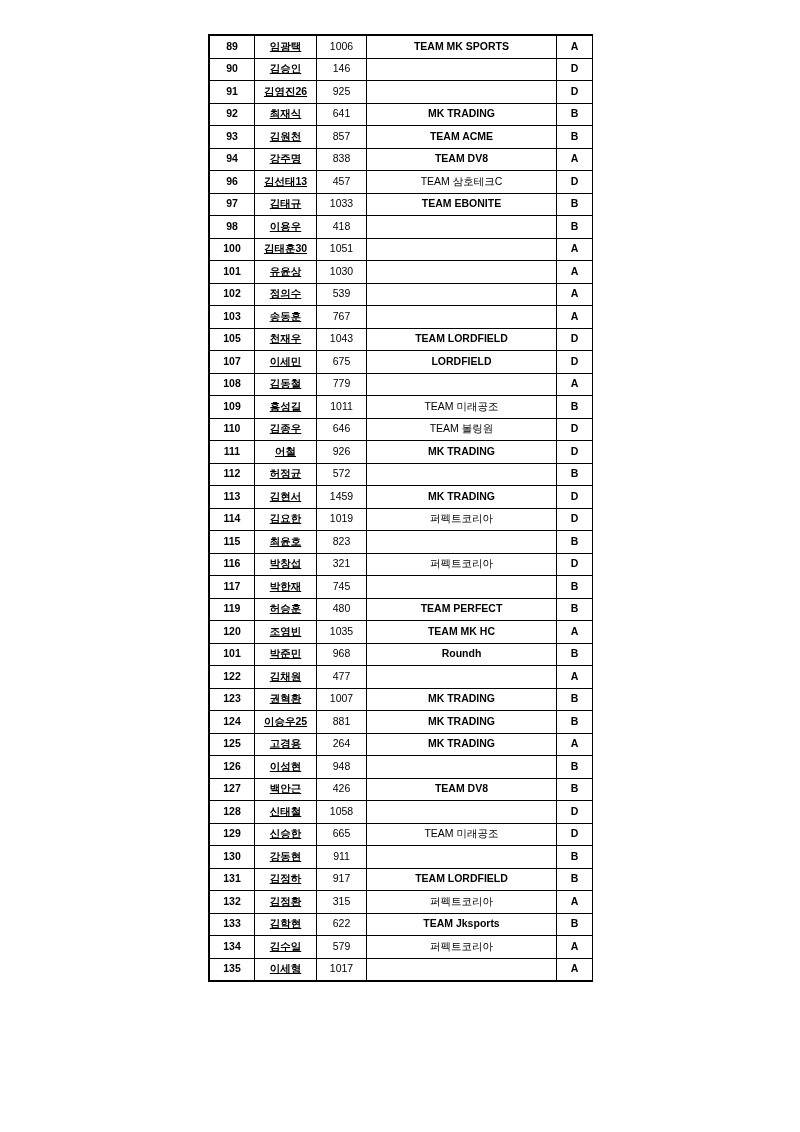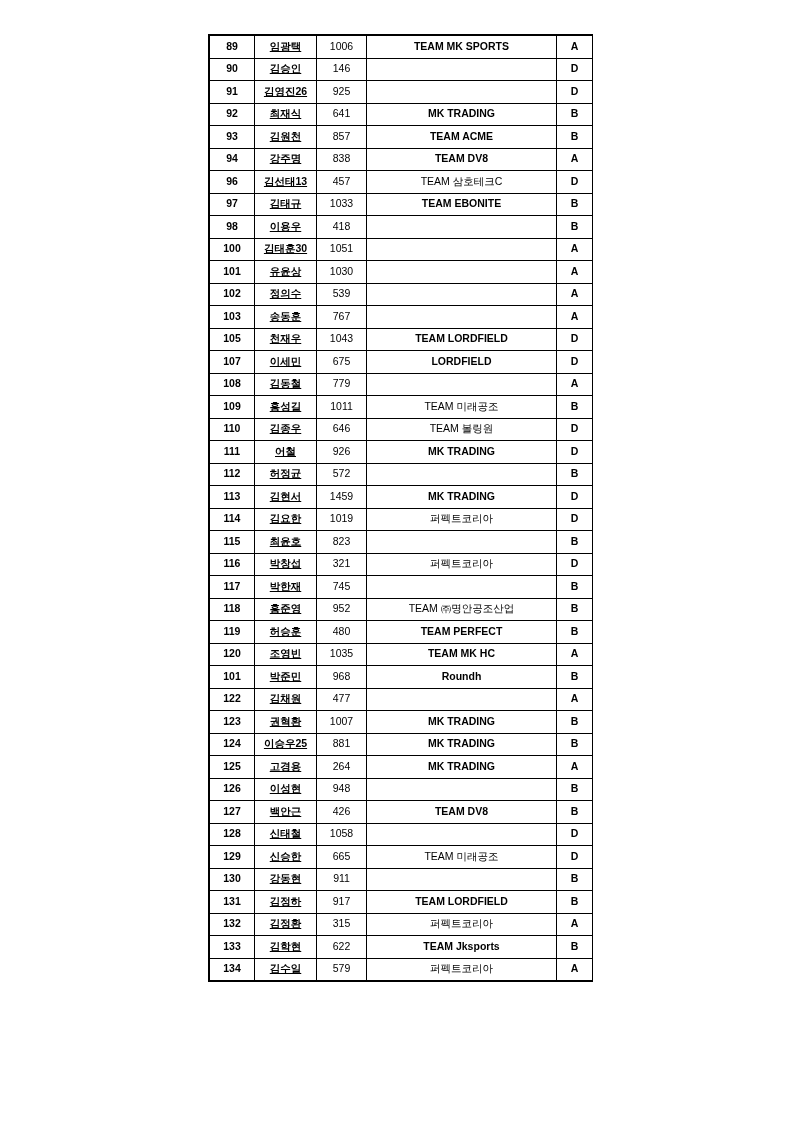--- a/index.html
+++ b/index.html
@@ -257,27 +257,20 @@
             <td class="c-grade">D</td>
           </tr>
           <tr>
             <td class="c-no">117</td>
             <td class="c-name">박한재</td>
             <td class="c-id">745</td>
             <td class="c-team"></td>
             <td class="c-grade">B</td>
           </tr>
           <tr>
-            <td class="c-no">118</td>
-            <td class="c-name">홍준영</td>
-            <td class="c-id">952</td>
-            <td class="c-team">TEAM ㈜명안공조산업</td>
-            <td class="c-grade">B</td>
-          </tr>
-          <tr>
             <td class="c-no">119</td>
             <td class="c-name">허승훈</td>
             <td class="c-id">480</td>
             <td class="c-team bold">TEAM PERFECT</td>
             <td class="c-grade">B</td>
           </tr>
           <tr>
             <td class="c-no">120</td>
             <td class="c-name">조영빈</td>
             <td class="c-id">1035</td>
@@ -373,18 +366,25 @@
             <td class="c-name">김학현</td>
             <td class="c-id">622</td>
             <td class="c-team bold">TEAM Jksports</td>
             <td class="c-grade">B</td>
           </tr>
           <tr>
             <td class="c-no">134</td>
             <td class="c-name">김수일</td>
             <td class="c-id">579</td>
             <td class="c-team">퍼펙트코리아</td>
+            <td class="c-grade">A</td>
+          </tr>
+          <tr>
+            <td class="c-no">135</td>
+            <td class="c-name">이세형</td>
+            <td class="c-id">1017</td>
+            <td class="c-team"></td>
             <td class="c-grade">A</td>
           </tr>
         </tbody>
     </table>
   </div>
 </div>
 
 </body></html>

